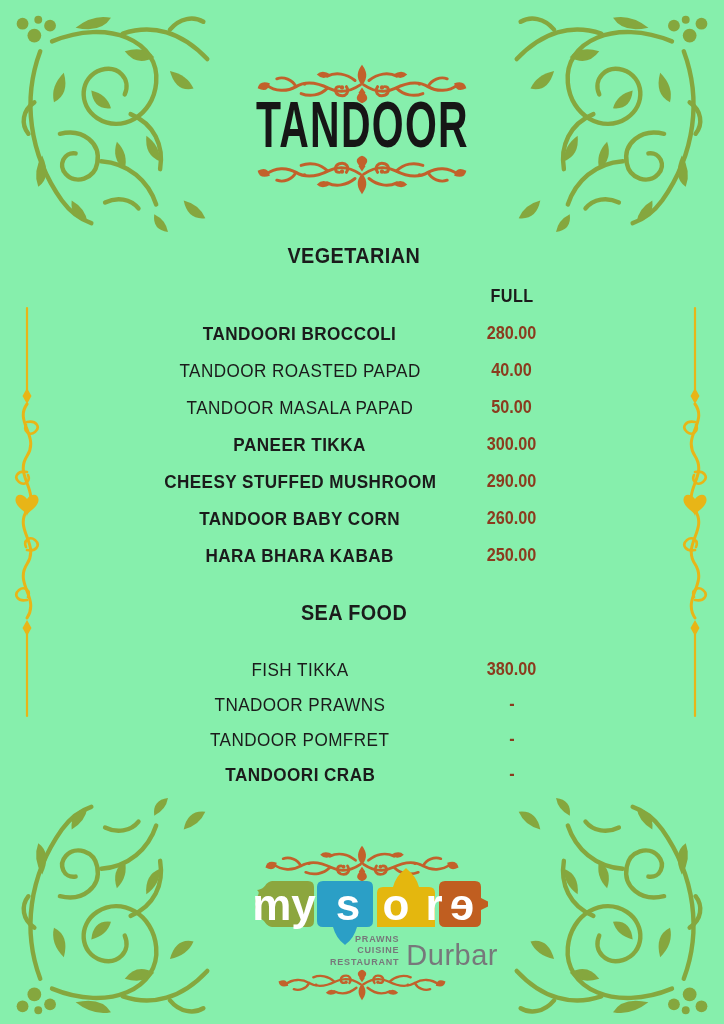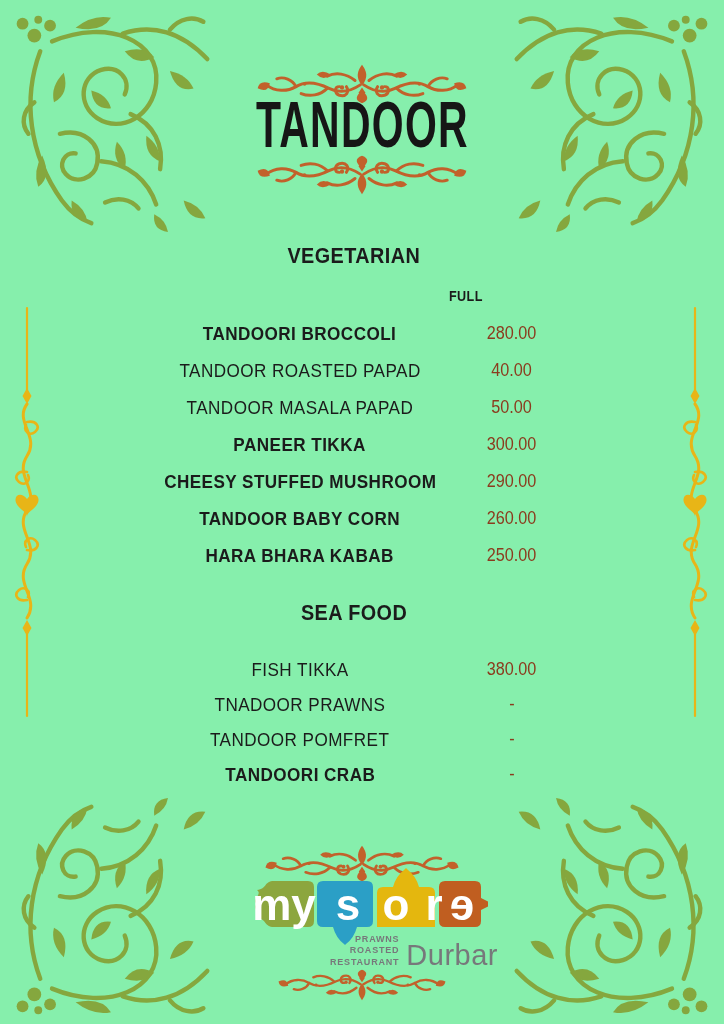--- a/index.html
+++ b/index.html
@@ -31,31 +31,31 @@
     text-align:center; font-size:64px; font-weight:bold; line-height:62px;
     color:#161616; letter-spacing:2px;
   }
   .title .cond { transform:scaleX(0.64); }
   
   .menu { position:absolute; top:243px; left:0; right:16px; }
   .section-header { text-align:center; font-size:22px; font-weight:bold; height:26px; line-height:26px; letter-spacing:0.5px; }
   .section-header.second { margin-top:26px; }
   .col-header { position:relative; height:22px; margin-top:16px; }
   .col-header .cell {
-    position:absolute; left:447px; width:130px; text-align:left;
-    font-size:14px; font-weight:bold; line-height:22px; letter-spacing:0.5px;
+    position:absolute; left:447px; width:130px; text-align:center;
+    font-size:18px; font-weight:bold; line-height:22px; letter-spacing:0.5px;
   }
   .rows-veg .mrow { height:37px; line-height:37px;padding-left:12px; }
   .rows-veg { margin-top:8px; }
   .rows-sea { margin-top:26px; }
   .rows-sea .mrow { height:35px; line-height:35px; }
   .mrow { position:relative; }
   .mrow .name  { position:absolute; left:80px;  width:440px; text-align:center; font-size:19px; letter-spacing:0.5px; color:#1b1b1b; }
   .mrow .name.bold { font-weight:bold; }
-  .mrow .price { position:absolute; left:447px; width:130px; text-align:center; font-size:18px; font-weight:normal; color:#8B3B1E; }
+  .mrow .price { position:absolute; left:447px; width:130px; text-align:center; font-size:18px; font-weight:bold; color:#8B3B1E; }
   
   .logo-svg { position:absolute; top:864px; left:244px; width:244px; height:104px; }
   .logo-svg text { font-family:"Liberation Sans", sans-serif; font-weight:bold; font-size:44px; fill:#ffffff; }
   .logo-sub {
     position:absolute; top:934px; left:246px; width:252px;
     display:flex; justify-content:flex-end; align-items:flex-end; gap:7px;
   }
   .tagline { text-align:right; font-size:9px; font-weight:bold; letter-spacing:0.8px; line-height:1.25; color:#77787B; }
   .tagline span { display:block; }
   .durbar { font-size:29px; line-height:0.85; color:#77787B; font-weight:500; letter-spacing:0.5px; }
@@ -260,21 +260,21 @@
       <text x="104" y="56" text-anchor="middle">s</text>
       <text x="152" y="56" text-anchor="middle">o</text>
       <text x="190" y="56" text-anchor="middle">r</text>
       <text text-anchor="middle" transform="translate(218,56) scale(-1,1)">e</text>
     </svg>
   </div>
 
   <div class="logo-sub">
     <div class="tagline">
       <span>PRAWNS</span>
-      <span>ROASTED</span>
+      <span>CUISINE</span>
       <span>RESTAURANT</span>
     </div>
     <div class="durbar">Durbar</div>
   </div>
 
   <div class="flourish fl-logo-bottom">
       <svg viewBox="0 0 240 46">
         <use href="#flourish-orn"></use>
       </svg>
     </div>

